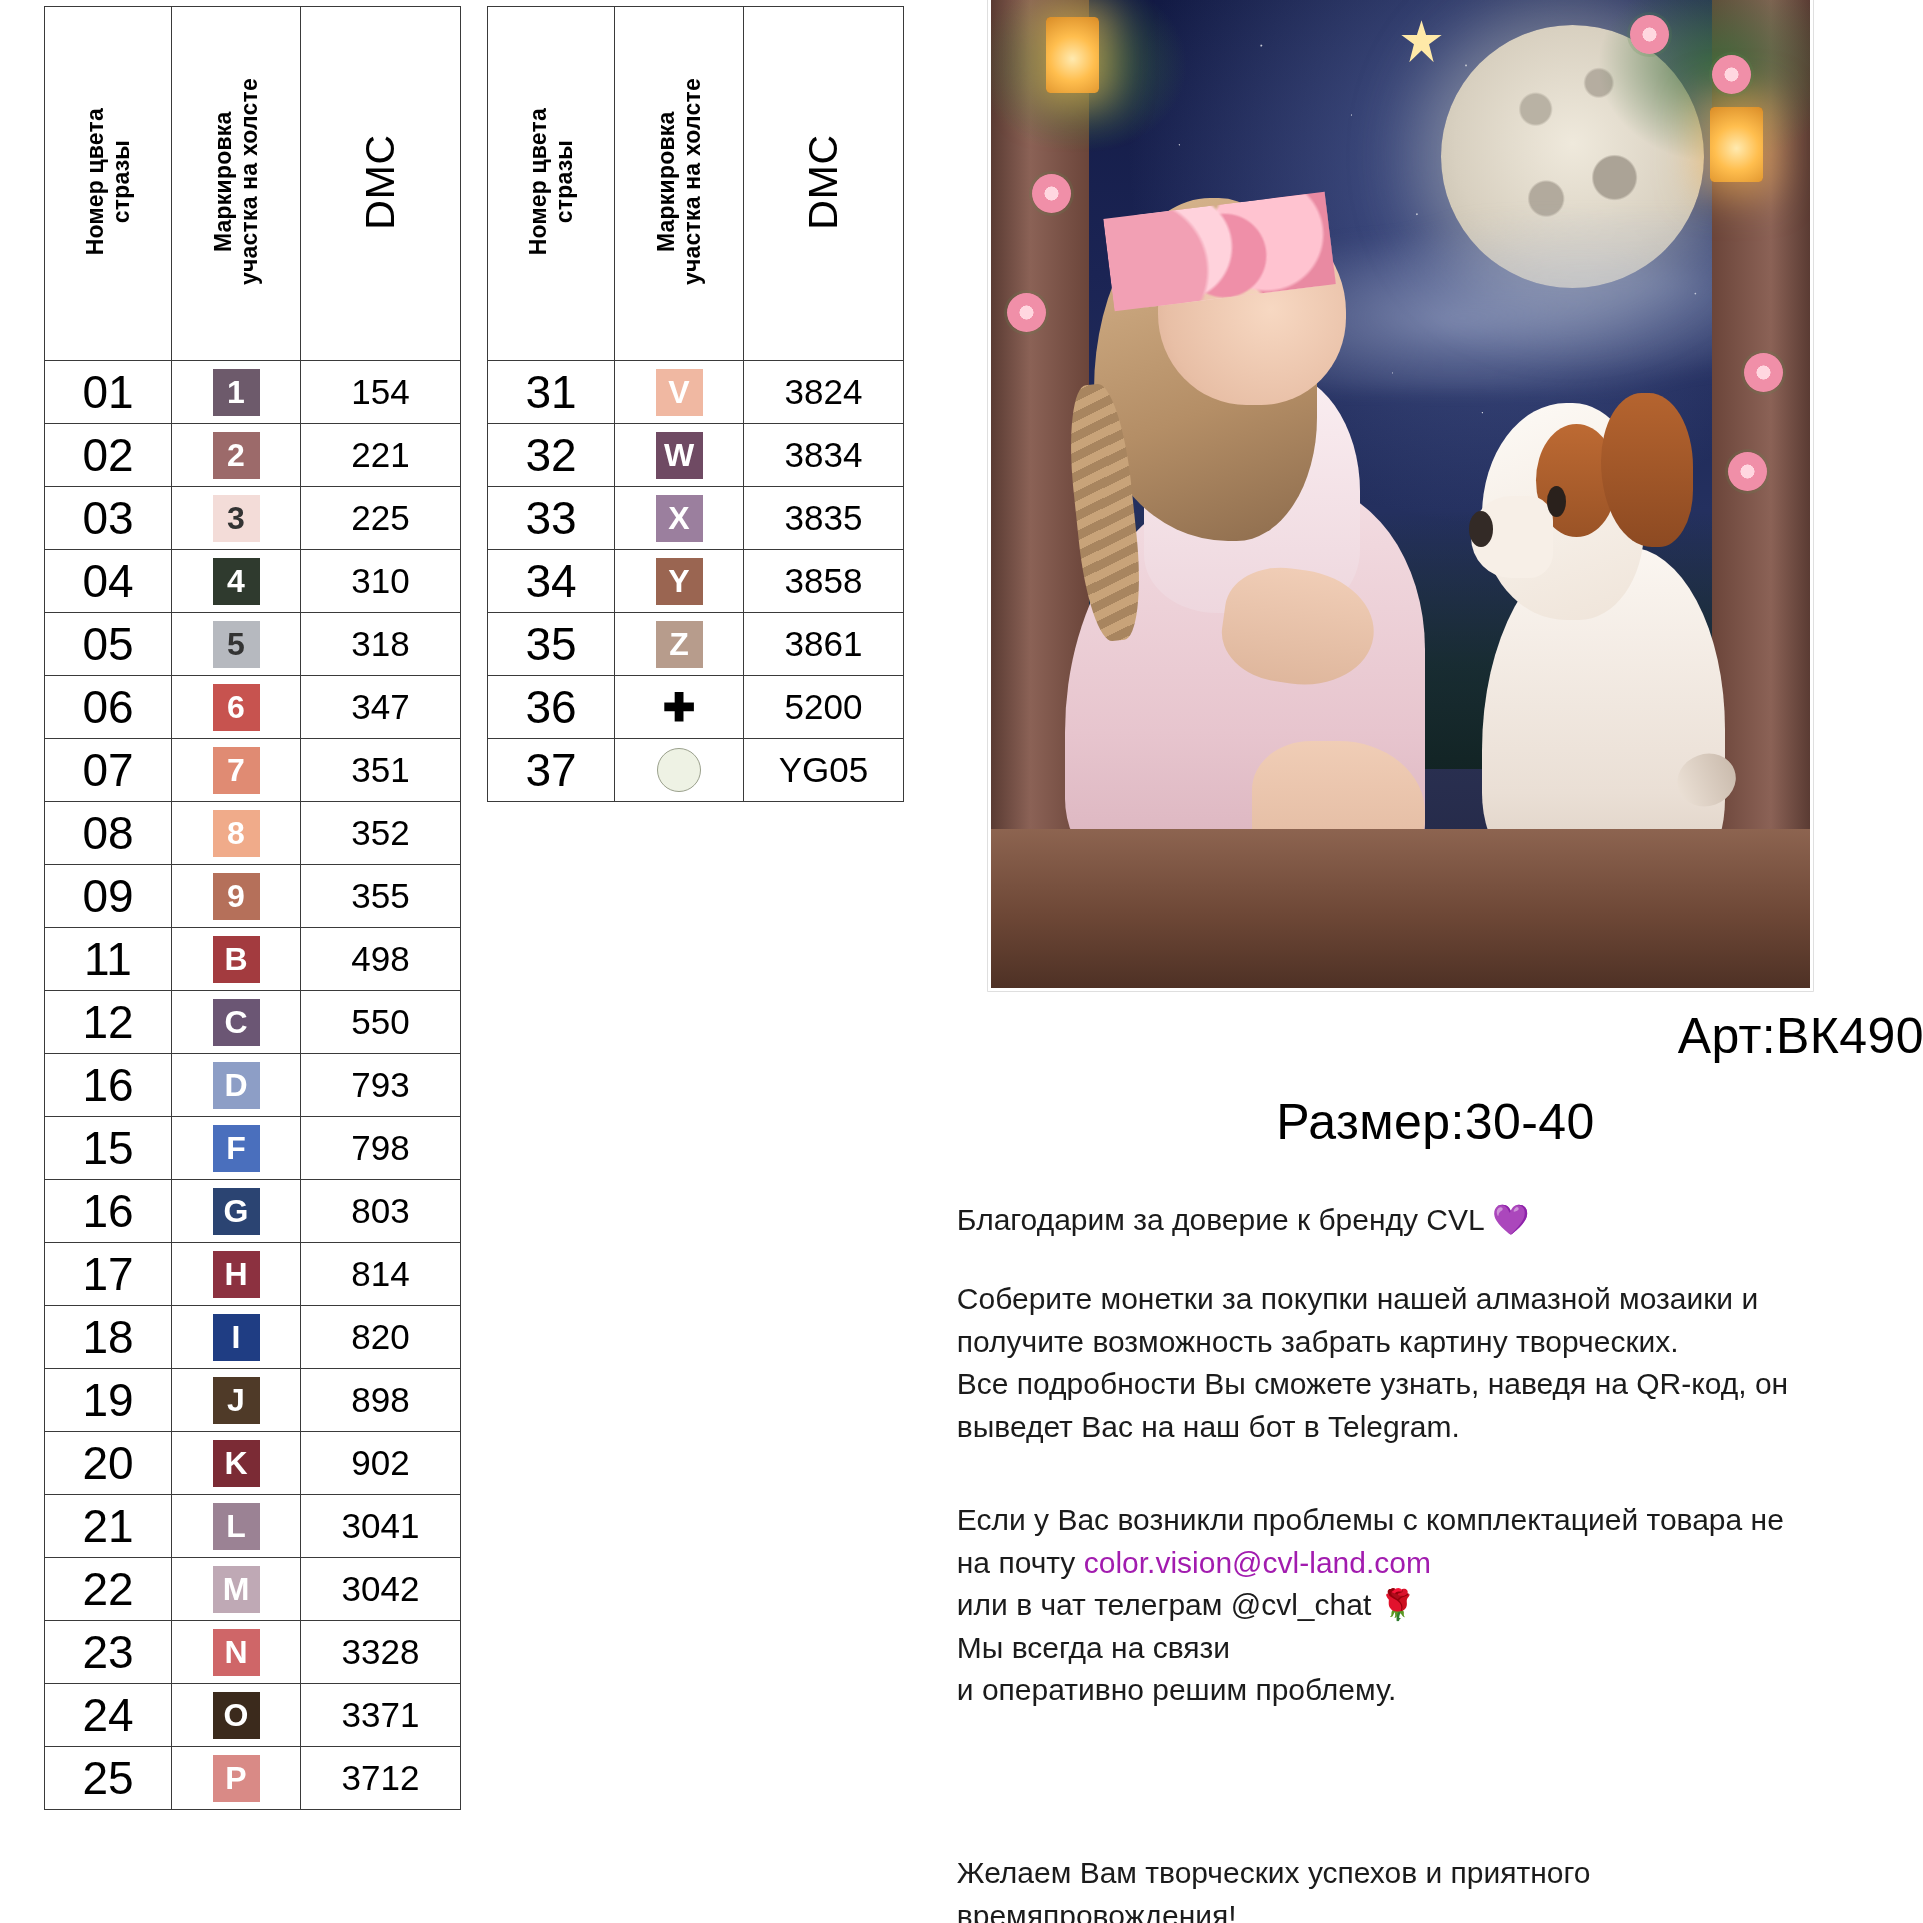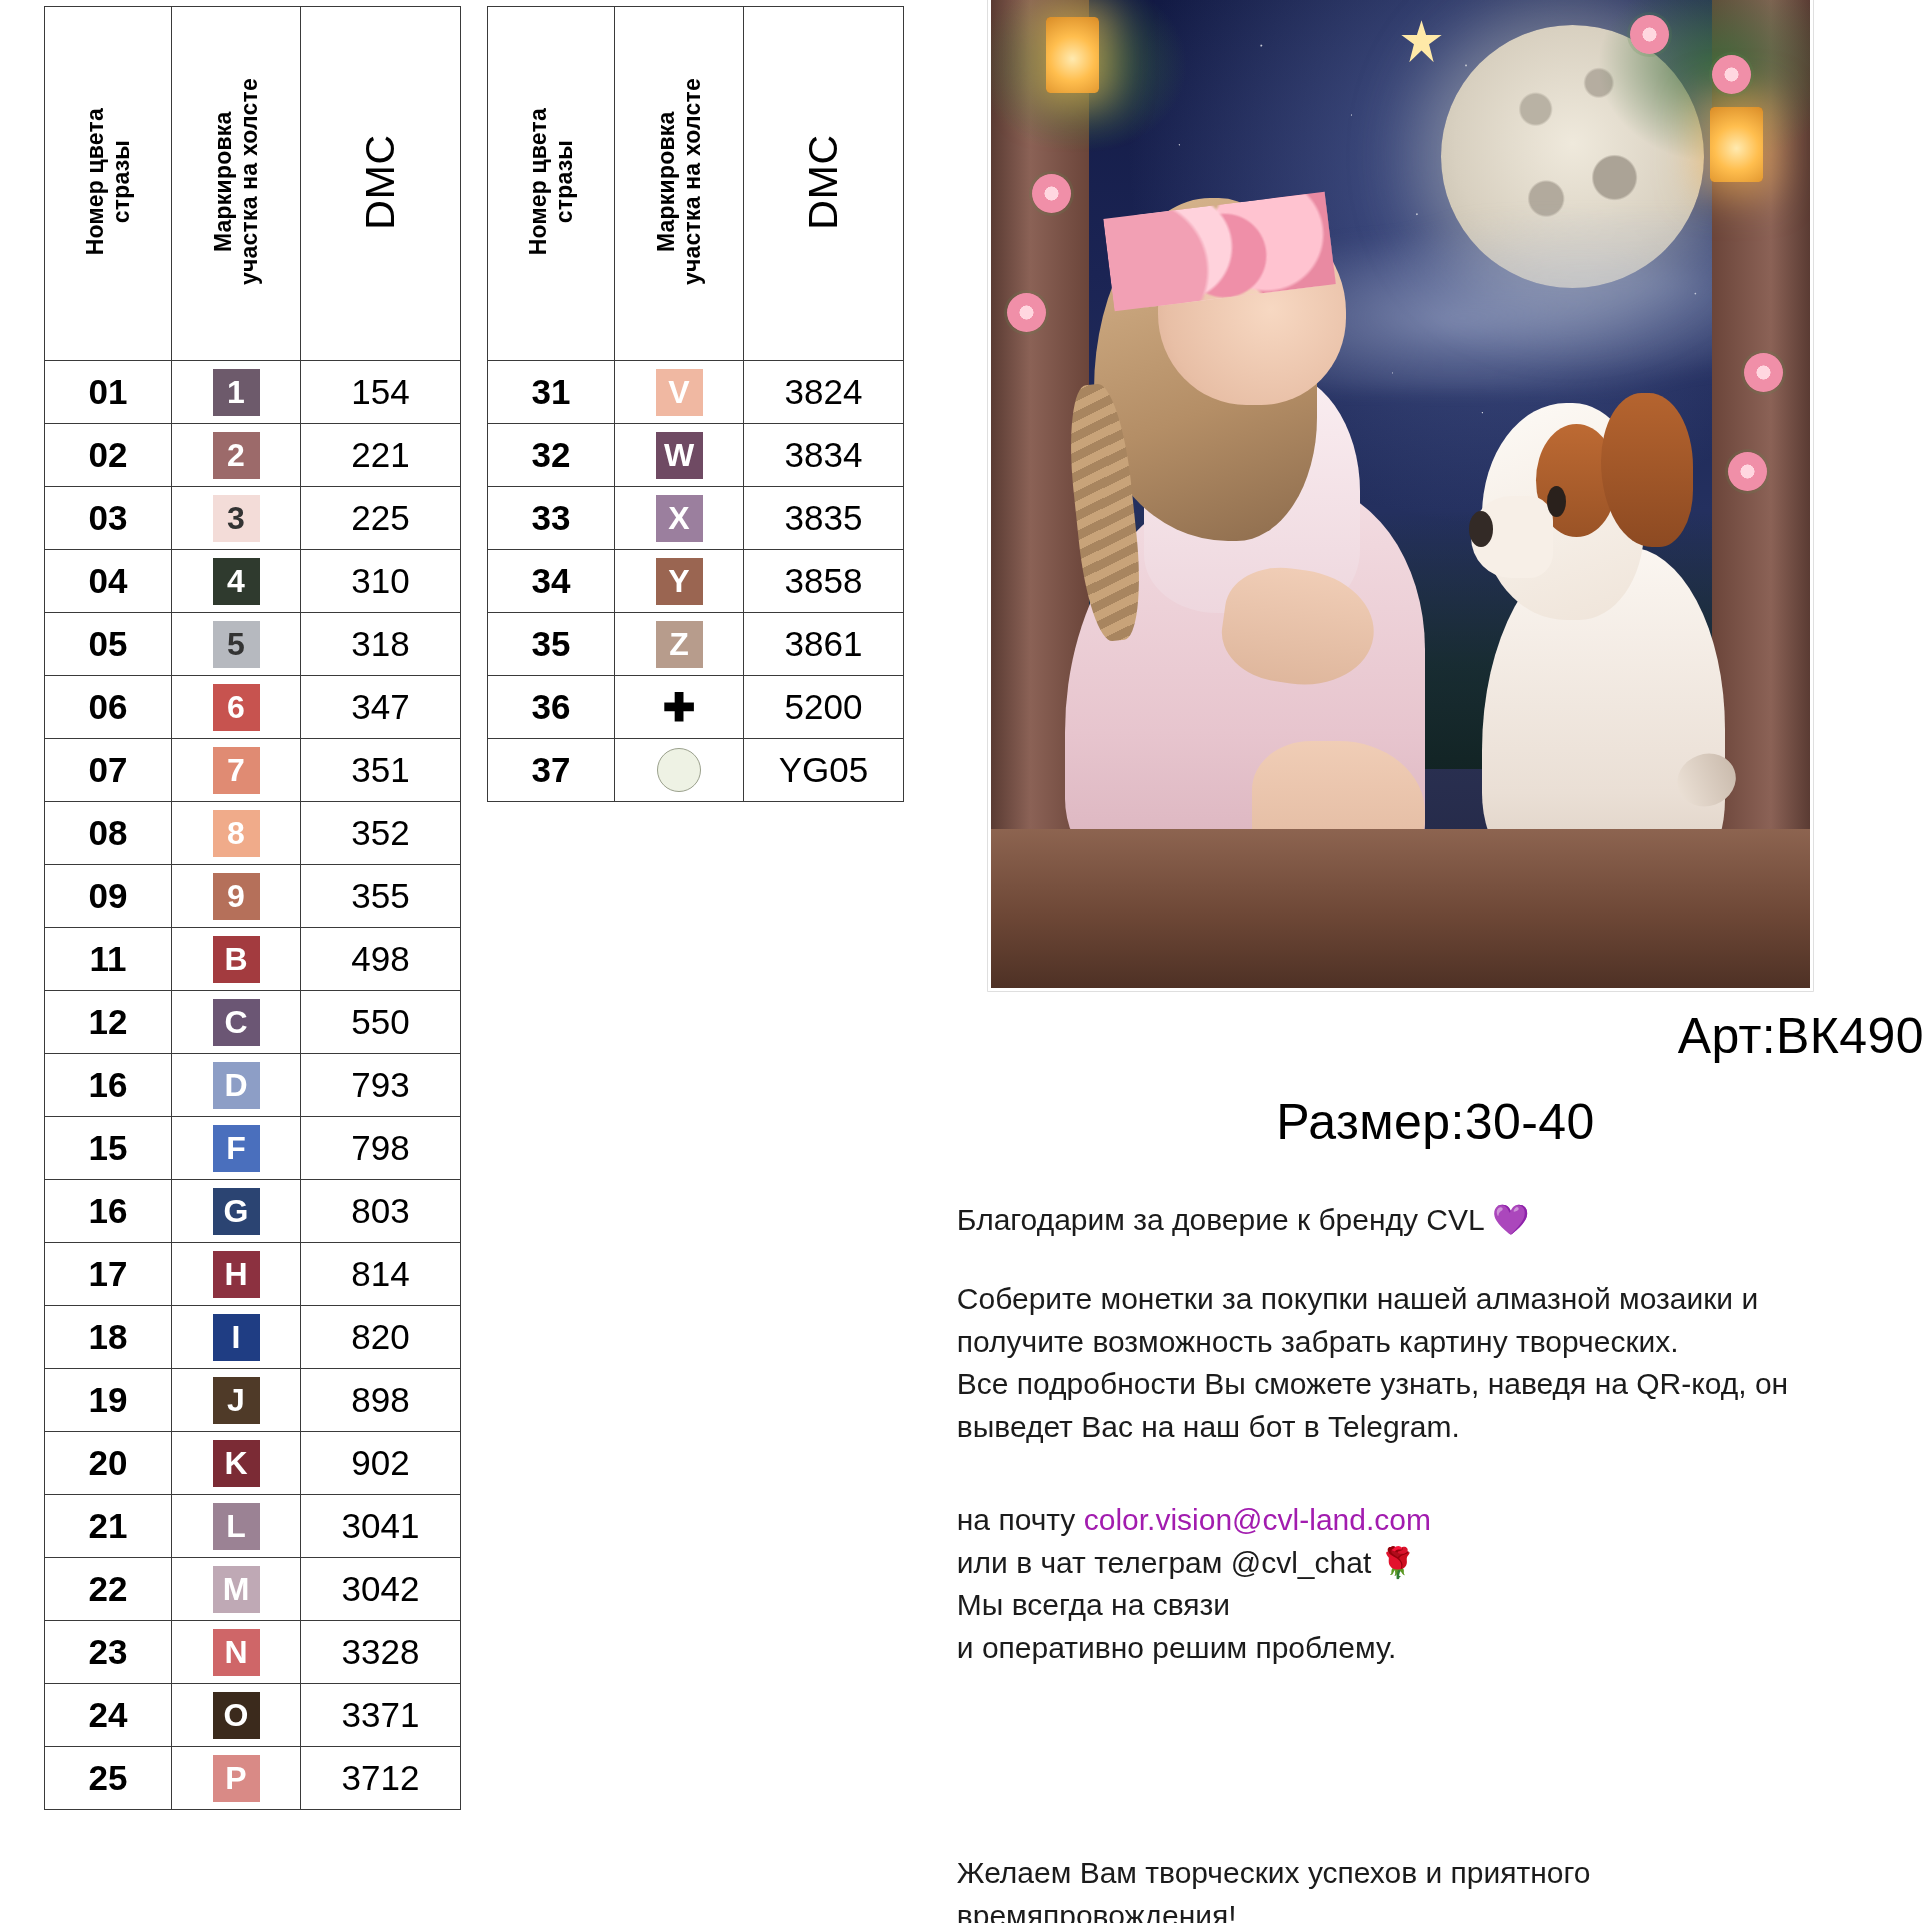--- a/index.html
+++ b/index.html
@@ -63,22 +63,22 @@
     display: inline-block;
   }
 
   .col-num { width: 126px; }
   .col-mark { width: 128px; }
   .col-dmc { width: 159px; }
 
   .legend-table tbody td { height: 62px; }
 
   .num-cell {
-    font-size: 35px;
-    font-weight: bold;
+    font-size: 46px;
+    font-weight: normal;
     margin-top: 32px;
   }
   .dmc-cell {
     font-size: 35px;
     font-weight: normal;
   }
   .mark-cell {
     padding: 0;
   }
   .swatch {
@@ -728,20 +728,21 @@
   </div>
 
   <div class="para" id="p-coins">
     <div>Соберите монетки за покупки нашей алмазной мозаики и</div>
     <div>получите возможность забрать картину творческих.</div>
     <div>Все подробности Вы сможете узнать, наведя на QR-код, он</div>
     <div>выведет Вас на наш бот в Telegram.</div>
   </div>
 
   <div class="para" id="p-problem">
+    <div>Если у Вас возникли проблемы с комплектацией товара не</div>
     <div>
       <span>на почту </span><a class="email-link" href="#">color.vision@cvl-land.com</a>
     </div>
     <div>или в чат телеграм @cvl_chat 🌹</div>
     <div>Мы всегда на связи</div>
     <div>и оперативно решим проблему.</div>
   </div>
 
   <div class="para" id="p-wishes">
     <div>Желаем Вам творческих успехов и приятного</div>

